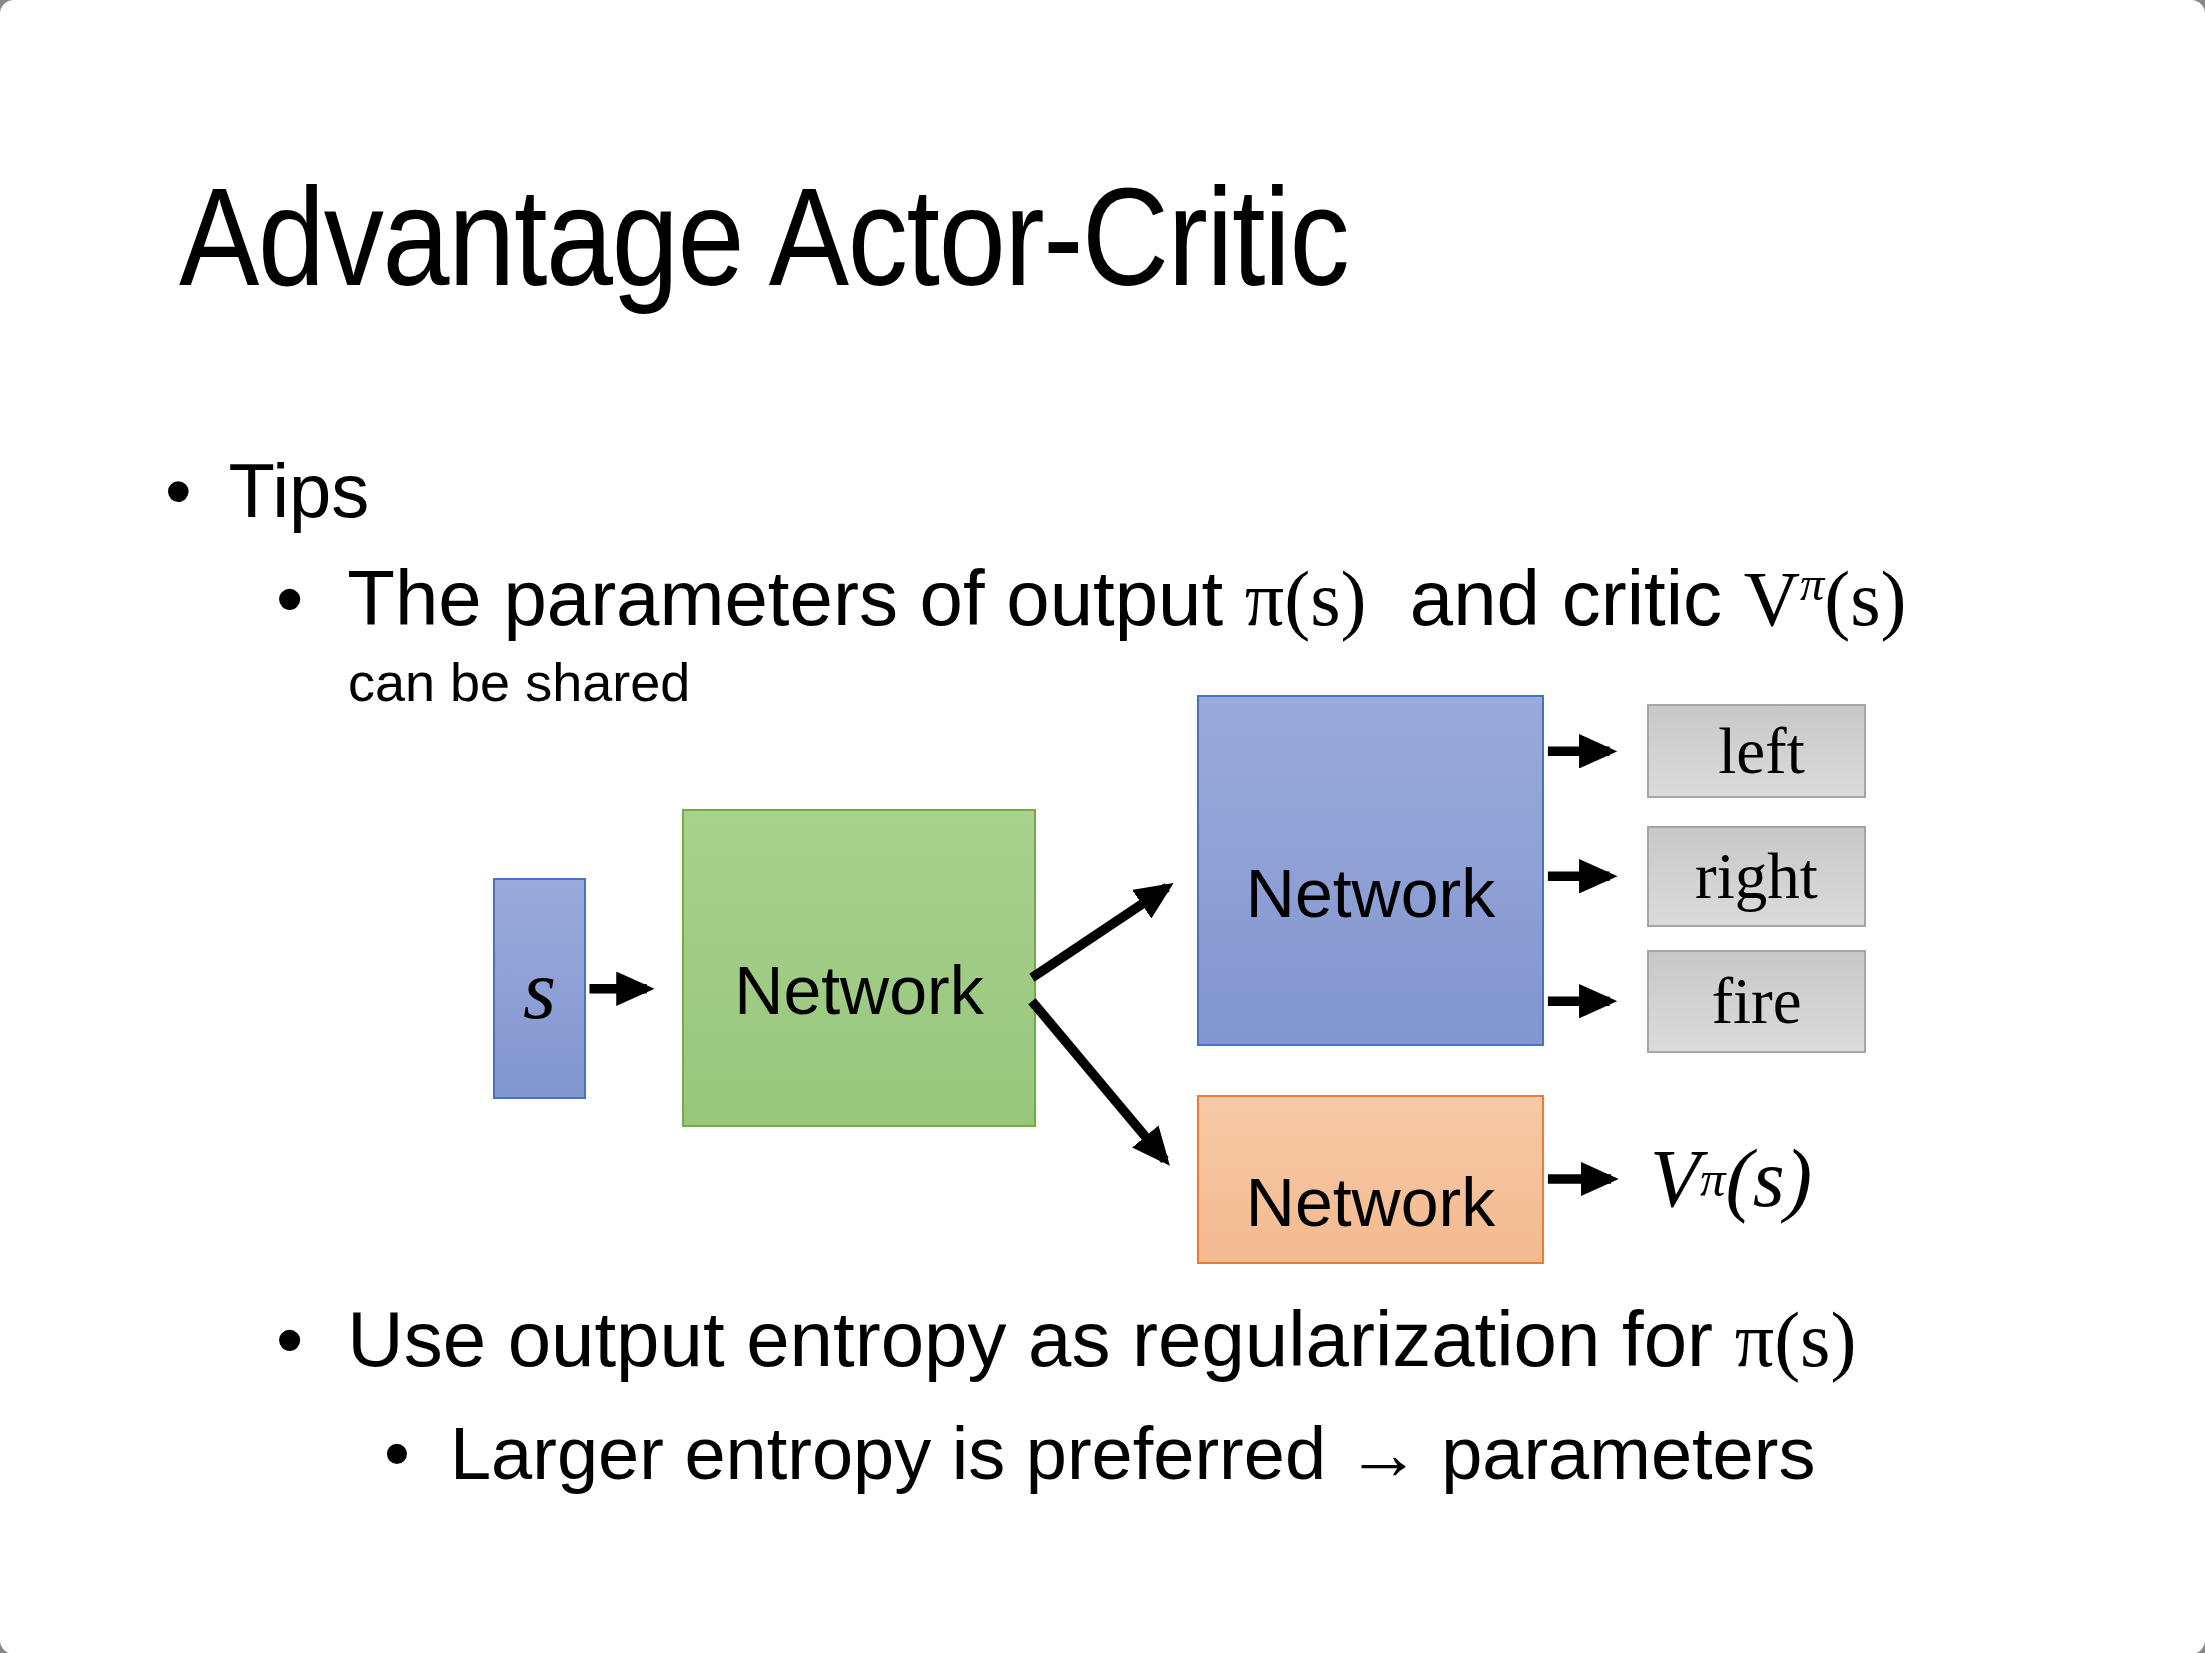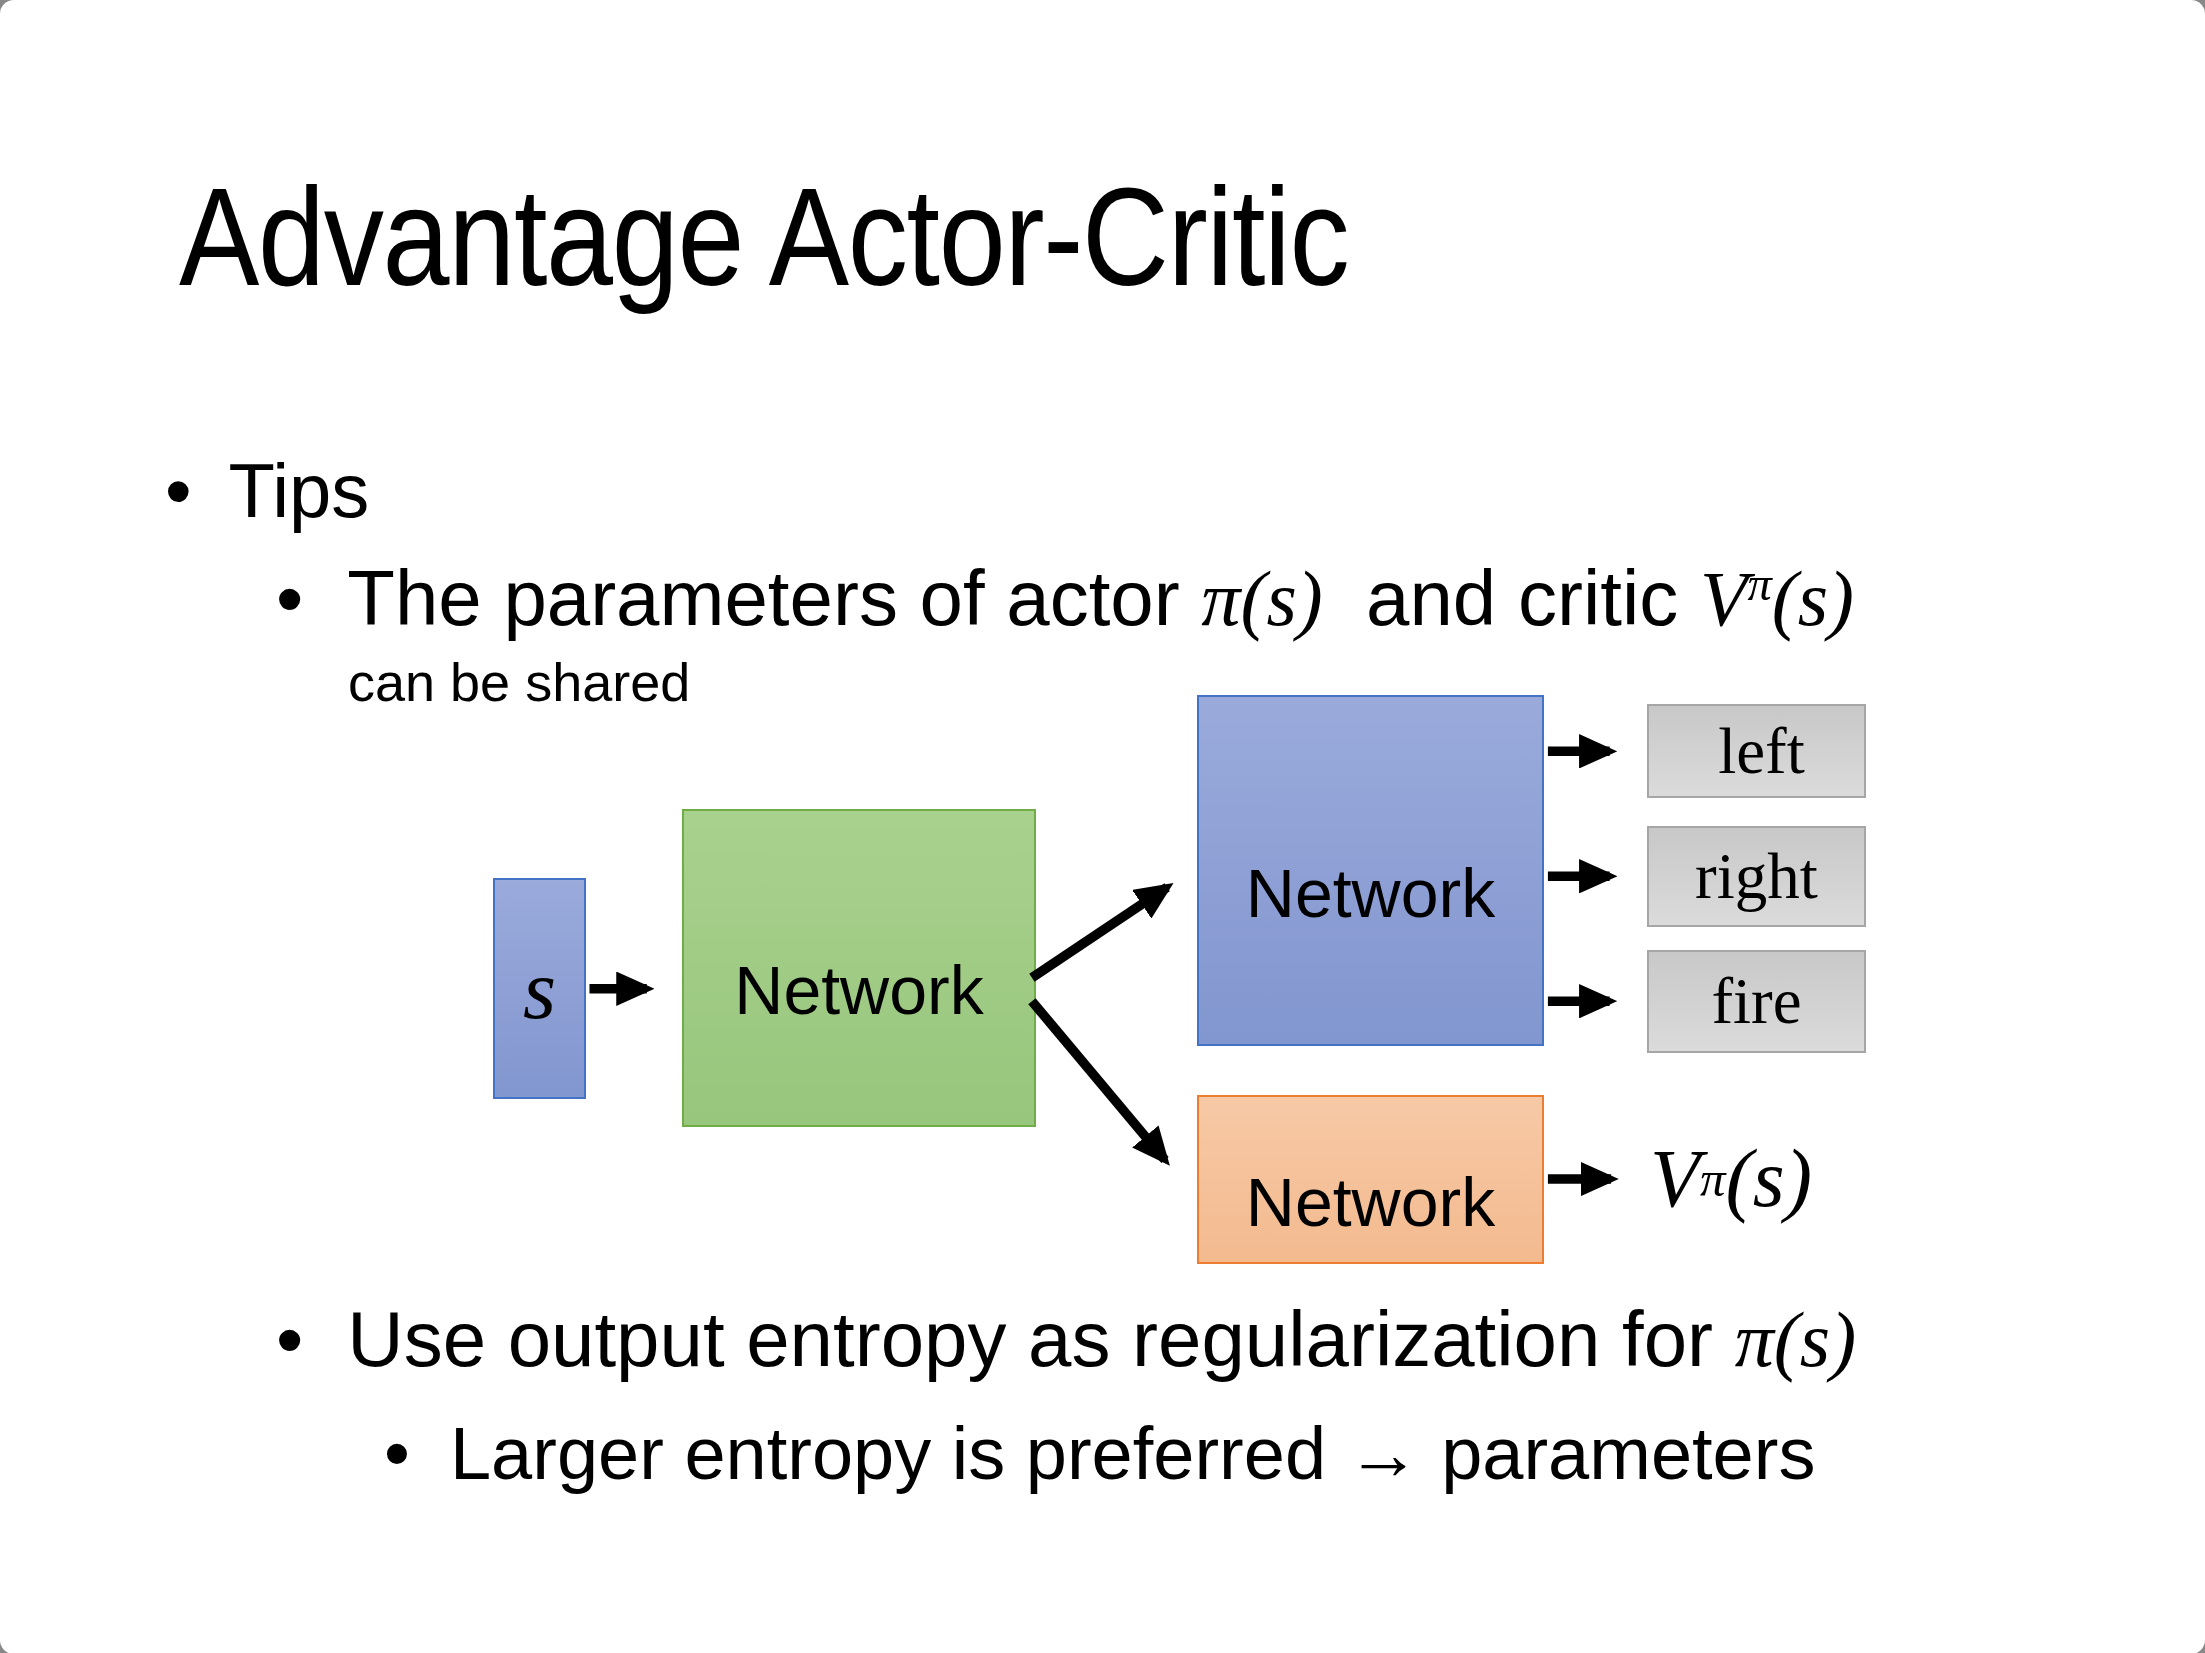--- a/index.html
+++ b/index.html
@@ -24,21 +24,21 @@
   .row .bullet{flex:0 0 auto;}
   .l1{left:165px; top:443px;  font-size:76px; line-height:1.25;}
   .l1 .bullet{margin-right:37px;}
   .l2a{left:276px; top:550px;  font-size:78px; line-height:1.25;}
   .l2a .bullet{margin-right:44px;}
   .cont{left:348px; top:649px; font-size:54px; line-height:1.25;}
   .l2b{left:276px; top:1291px; font-size:78px; line-height:1.25;}
   .l2b .bullet{margin-right:44px;}
   .l3{left:384px; top:1408px; font-size:74px; line-height:1.25;}
   .l3 .bullet{margin-right:40px;}
-  .math{font-family:"Liberation Serif", serif; font-style:italic;}
+  .math{font-family:"Liberation Serif", serif; }
   .sup{font-size:0.62em; vertical-align:0.52em; font-family:"Liberation Serif",serif; font-style:italic;}
   
   .box{box-sizing:border-box; display:flex; align-items:center; justify-content:center;}
   .state-box{
     left:493px; top:878px; width:93px; height:221px;
     background:linear-gradient(180deg,var(--blue-fill-top),var(--blue-fill-bottom));
     border:2.2px solid var(--blue-border);
   }
   .state-box .lbl{font-family:"Liberation Serif",serif; font-style:italic; font-size:85px;}
   .shared-box{
@@ -79,21 +79,21 @@
 
 <div class="slide">
 
   <div class="abs title">Advantage Actor-Critic</div>
 
   <div class="abs row l1">
     <span class="bullet">•</span><span>Tips</span>
   </div>
 
   <div class="abs row l2a">
-    <span class="bullet">•</span><span><span>The parameters of actor </span><span class="math">π(s)</span><span>  and critic </span><span class="math">V</span><span class="sup">π</span><span class="math">(s)</span></span>
+    <span class="bullet">•</span><span><span>The parameters of output </span><span class="math">π(s)</span><span>  and critic </span><span class="math">V</span><span class="sup">π</span><span class="math">(s)</span></span>
   </div>
   <div class="abs cont">can be shared</div>
 
   <div class="abs box state-box">
     <span class="lbl">s</span>
   </div>
   <div class="abs box shared-box">
     <span class="net-lbl">Network</span>
   </div>
   <div class="abs box actor-box">

